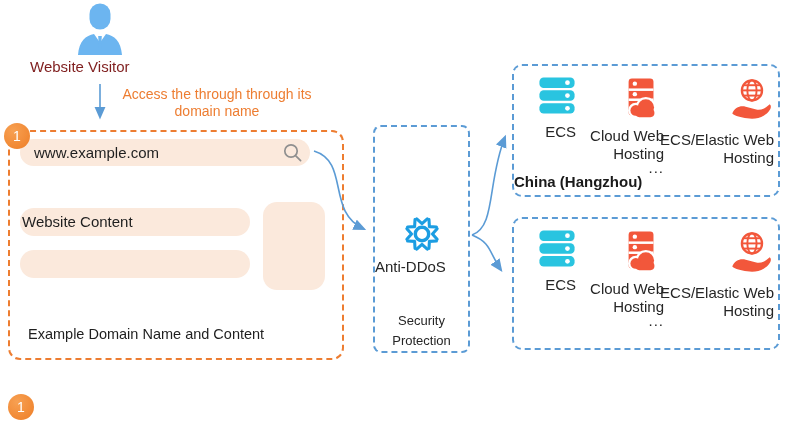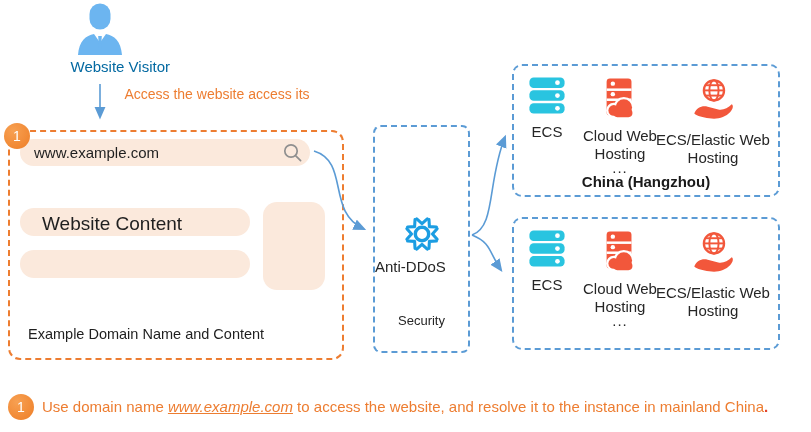--- a/index.html
+++ b/index.html
@@ -5,56 +5,56 @@
   html,body{margin:0;padding:0;background:#fff;}
   #canvas{
     position:relative;width:811px;height:432px;background:#fff;overflow:hidden;
     font-family:"Liberation Sans",sans-serif;color:#262626;
   }
   .abs{position:absolute;}
   
   #arrows{position:absolute;left:0;top:0;width:811px;height:432px;z-index:5;pointer-events:none;}
   
   .visitor-icon{left:76px;top:3px;width:48px;height:52px;}
-  .visitor-label{left:30px;top:58px;width:140px;text-align:right;font-size:15px;color:#0369a1;}
+  .visitor-label{left:30px;top:58px;width:140px;text-align:left;font-size:15px;color:#7f1d1d;}
   .access-label{left:110px;top:86px;width:214px;text-align:center;font-size:14px;line-height:17px;color:#ED7D31;}
   
   .browser-box{left:8px;top:130px;width:336px;height:230px;border:2px dashed #ED7D31;border-radius:12px;box-sizing:border-box;}
   .badge{
     width:26px;height:26px;border-radius:50%;z-index:6;
     background:radial-gradient(circle at 35% 30%,#f7a052,#ee7e27);
     color:#fff;font-size:14px;display:flex;align-items:center;justify-content:center;
   }
   .badge-browser{left:4px;top:123px;}
   .search-bar{left:10px;top:7px;width:290px;height:27px;border-radius:14px;background:#FBE9DC;}
   .search-bar .url{position:absolute;left:14px;top:5px;font-size:15px;color:#1f1f1f;}
   .search-bar .mag{position:absolute;right:7px;top:4px;}
   .pill{left:10px;width:230px;height:28px;border-radius:14px;background:#FBE9DC;}
   .pill-content{top:76px;}
-  .pill-content span{position:absolute;left:22px;top:5px;font-size:19px;color:#1f1f1f;}
+  .pill-content span{position:absolute;left:2px;top:5px;font-size:15px;color:#1f1f1f;}
   .pill-empty{top:118px;}
   .side-block{left:253px;top:70px;width:62px;height:88px;border-radius:14px;background:#FBE9DC;}
   .browser-caption{left:18px;top:194px;font-size:14.5px;color:#1f1f1f;text-align:center;}
   
   .antiddos-box{left:373px;top:125px;width:97px;height:228px;border:2px dashed #5B9BD5;border-radius:8px;box-sizing:border-box;}
   .antiddos-icon{left:24px;top:84px;width:46px;height:46px;}
   .antiddos-name{left:0;top:130px;width:93px;text-align:left;font-size:15px;line-height:20px;color:#262626;}
   .antiddos-role{left:0;top:184px;width:93px;text-align:center;font-size:13px;line-height:20px;color:#262626;}
   
   .region-box{width:268px;height:133px;border:2px dashed #5B9BD5;border-radius:10px;box-sizing:border-box;}
   .region-hangzhou{left:512px;top:64px;}
   .region-shanghai{left:512px;top:217px;}
   .services{display:flex;padding:10px 0 0 4px;}
-  .svc{text-align:center;}
+  .svc{text-align:right;}
   .svc-1{width:58px;}
   .svc-2{width:88px;}
   .svc-3{width:122px;margin-left:-12px;}
   .svc-label{font-size:15px;line-height:18px;color:#262626;margin-top:3px;}
   .svc-more{font-size:15px;line-height:9px;color:#262626;letter-spacing:1px;}
-  .region-name{position:absolute;left:0;bottom:5px;width:100%;text-align:center;font-size:15px;font-weight:bold;color:#1a1a1a;}
+  .region-name{position:absolute;left:0;bottom:5px;width:100%;text-align:left;font-size:15px;font-weight:bold;color:#1a1a1a;}
   
   .badge-footnote{left:8px;top:394px;}
   .footnote-text{left:42px;top:398px;width:766px;font-size:15px;color:#ED7D31;white-space:nowrap;}
   .footnote-text .domain{font-style:italic;text-decoration:underline;}
   .footnote-text .period{color:#E2432D;font-weight:bold;}
 </style>
 </head>
 <body>
 
 <div id="canvas">
@@ -75,21 +75,22 @@
 
   <svg class="abs visitor-icon" viewBox="0 0 48 52">
     <g fill="#6CB5F0">
       <rect x="13.5" y="0.5" width="21" height="26" rx="10.5"></rect>
       <path d="M2,52 C3,38 10,32.5 18,31 L24,39.5 L30,31 C38,32.5 45,38 46,52 Z"></path>
       <path d="M22.2,33 L25.8,33 L25,46.5 L23,46.5 Z"></path>
     </g>
   </svg>
   <div class="abs visitor-label">Website Visitor</div>
   <div class="abs access-label">
-    <div>Access the website access its</div>
+    <div>Access the through through its</div>
+    <div>domain name</div>
   </div>
 
   <div class="abs badge badge-browser">1</div>
   <div class="abs browser-box">
     <div class="abs search-bar">
       <span class="url">www.example.com</span>
       <svg class="mag" width="20" height="20" viewBox="0 0 20 20">
         <circle cx="8" cy="8" r="6.2" fill="none" stroke="#8f8f8f" stroke-width="1.7"></circle>
         <line x1="12.8" y1="12.8" x2="17.6" y2="17.6" stroke="#8f8f8f" stroke-width="1.7" stroke-linecap="round"></line>
       </svg>
@@ -116,20 +117,21 @@
           <path d="M-5.5,-15.8 L0,-10.9 L5.5,-15.8" transform="rotate(270)"></path>
           <path d="M-5.5,-15.8 L0,-10.9 L5.5,-15.8" transform="rotate(315)"></path>
         </g>
       </g>
     </svg>
     <div class="abs antiddos-name">
       <div>Anti-DDoS</div>
     </div>
     <div class="abs antiddos-role">
       <div>Security</div>
+      <div>Protection</div>
     </div>
   </div>
 
   <div class="abs region-box region-hangzhou">
     <div class="services">
       <div class="svc svc-1">
         <svg width="38" height="40" viewBox="0 0 40 42">
           <g fill="#29C4E0">
             <rect x="1.5" y="1.5" width="37" height="11" rx="4.5"></rect>
             <rect x="1.5" y="15" width="37" height="11" rx="4.5"></rect>
@@ -229,15 +231,14 @@
             <line x1="15.3" y1="20.4" x2="32.7" y2="20.4" stroke-width="2"></line>
           </g>
           <path fill="#F2573B" d="M3.5,39 C6,32.5 12,30.5 17.5,32 L28.5,35 C33.5,36 38.5,33.5 42.5,29.5 C44.5,31 44,34 41,37.5 C35.5,43.5 27,45.5 19,44 C12.5,42.8 6.5,42 3.5,39 Z"></path>
         </svg>
         <div class="svc-label">ECS/Elastic Web Hosting</div>
       </div>
     </div>
   </div>
 
   <div class="abs badge badge-footnote">1</div>
-  <div class="abs footnote-text"><span>Use domain name </span><span class="domain">www.example.com</span><span> to access the website, and resolve it to the instance in mainland China</span><span class="period">.</span></div>
 
 </div>
 
 </body></html>

